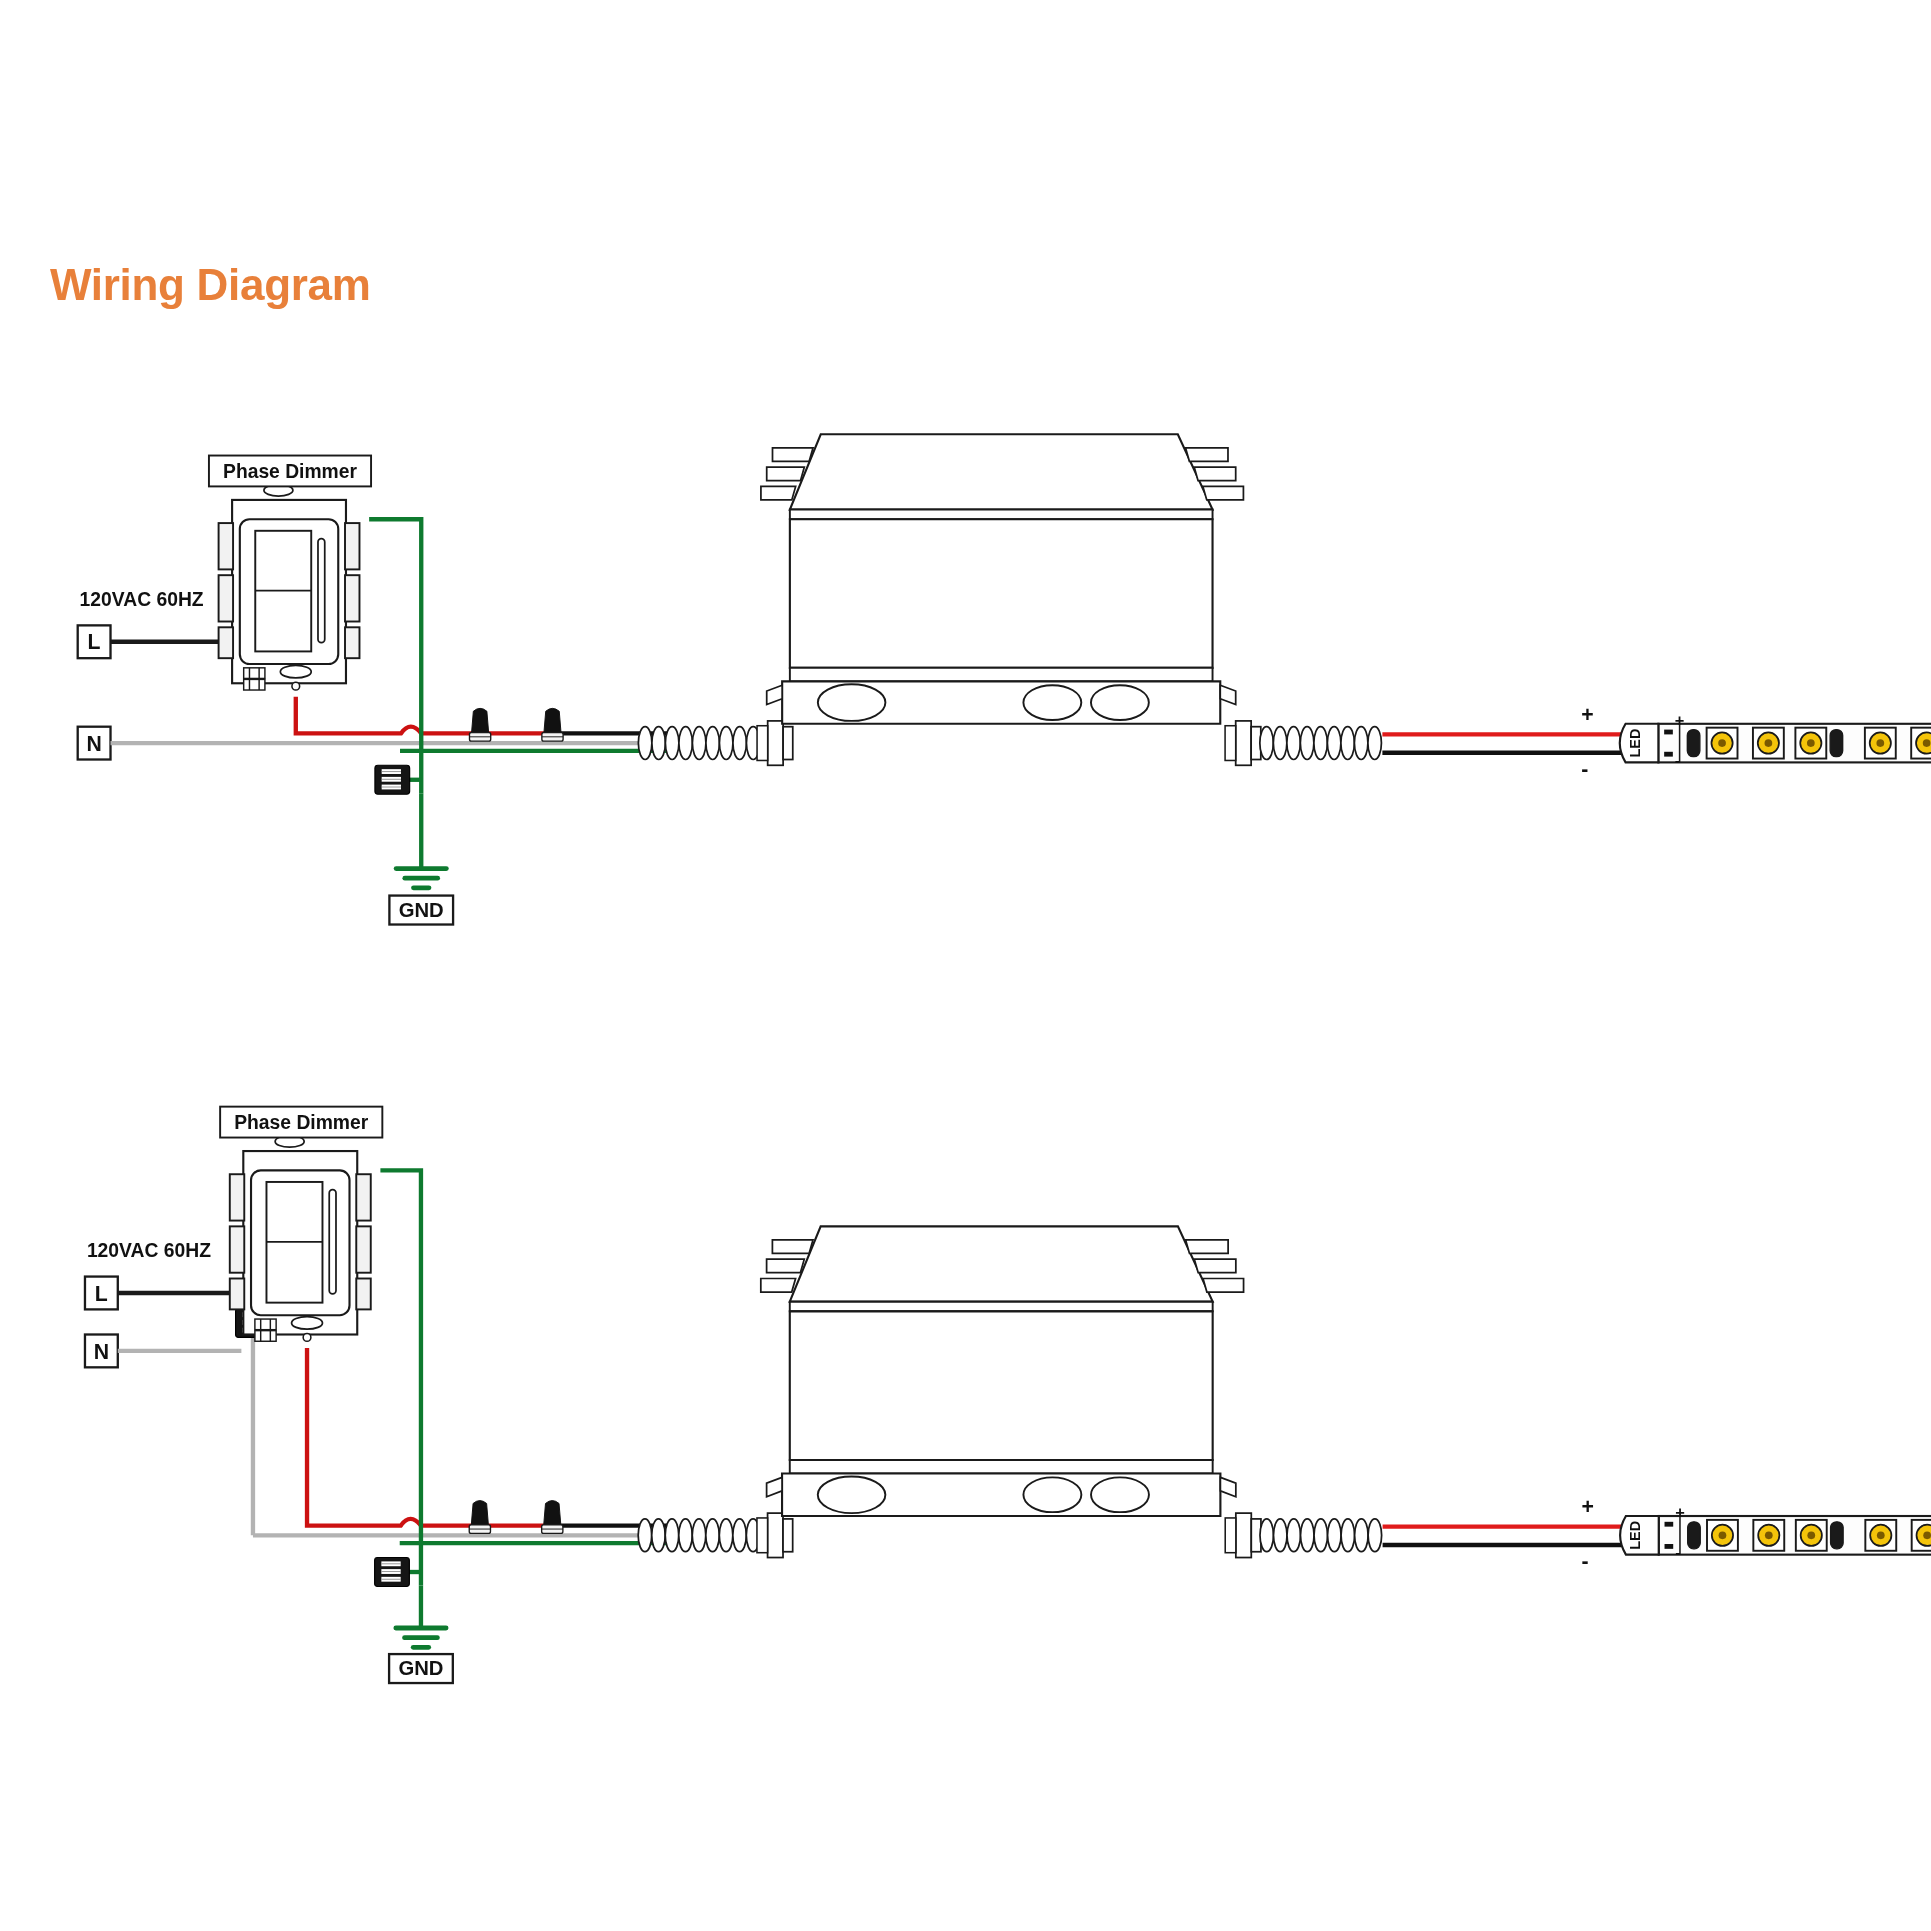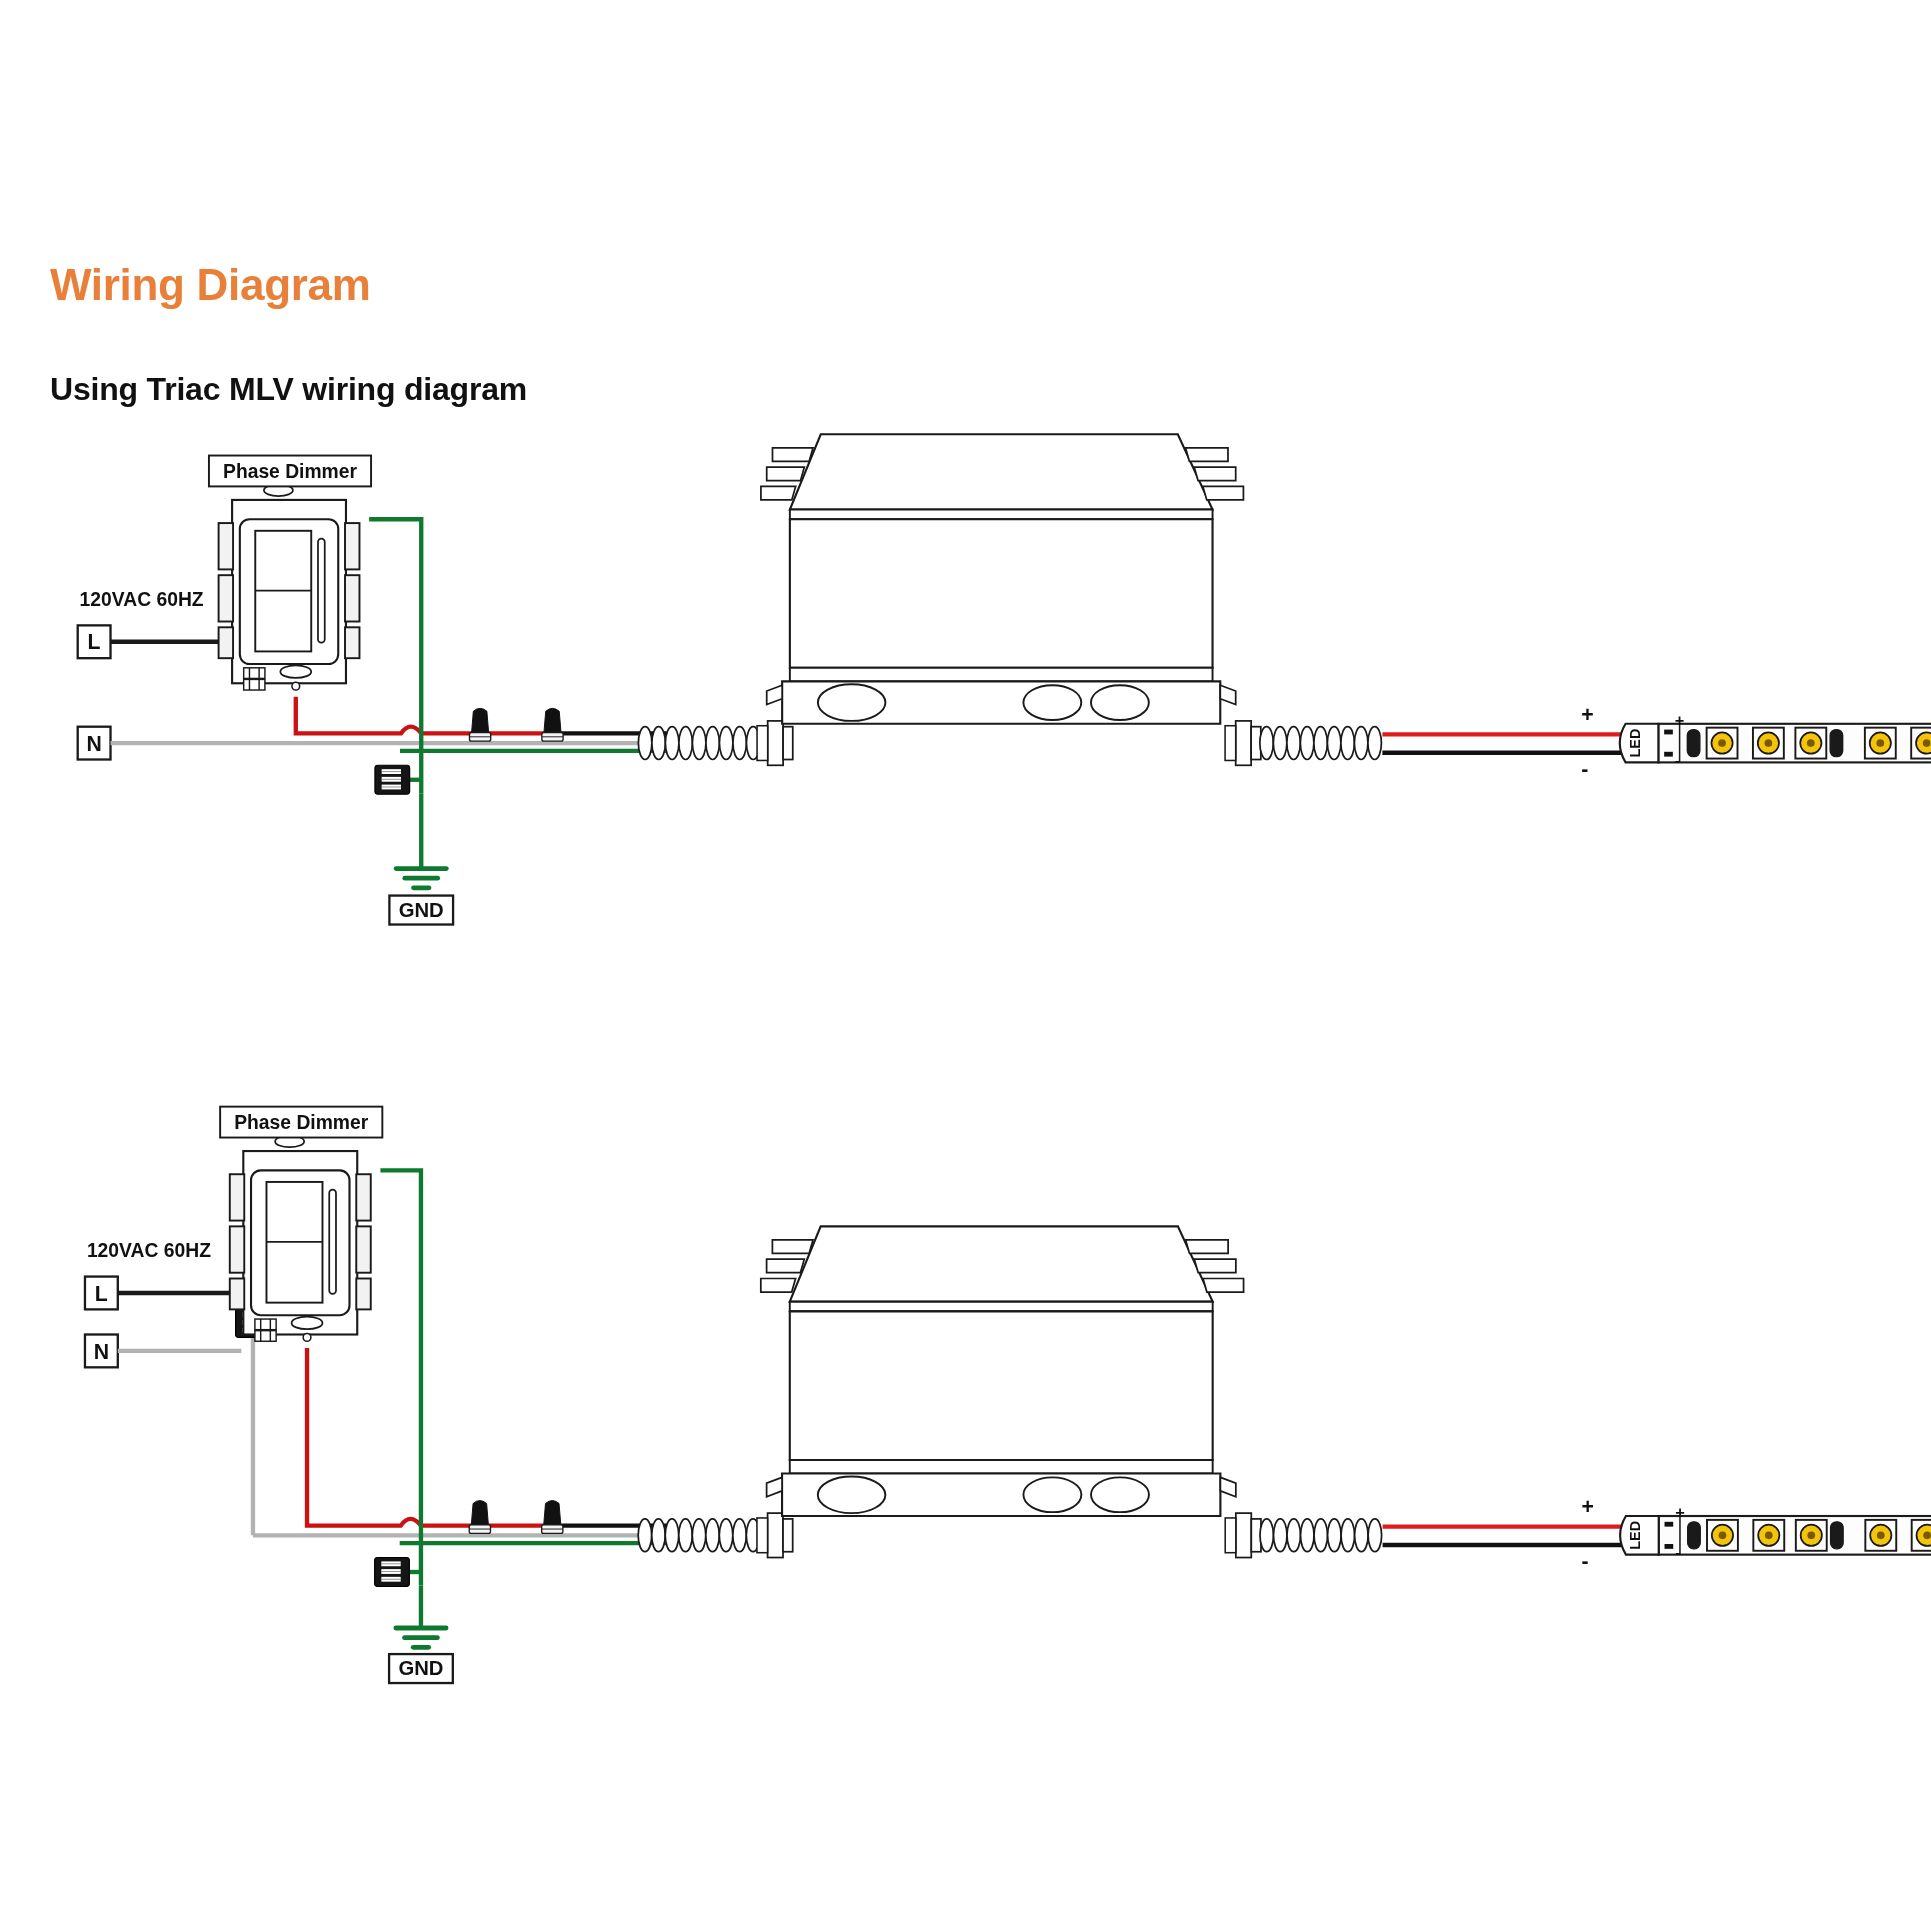--- a/index.html
+++ b/index.html
@@ -52,21 +52,20 @@
 
   svg text { font-family: "Liberation Sans", sans-serif; }
 </style>
 </head>
 <body>
 
 <div class="page">
 
   <div class="title">Wiring Diagram</div>
 
-  <div class="subtitle" id="sub-mlv">Using Triac MLV wiring diagram</div>
 
   <svg class="diagram-svg" id="svg-mlv" width="1931" height="579" viewBox="0 0 2000 600">
     <defs>
       <g id="dimmer-unit">
 
         <rect x="0" y="18" width="118" height="190" fill="#ffffff" stroke="#1a1a1a" stroke-width="2.2"></rect>
 
         <rect x="-14" y="42" width="15" height="48" fill="#f2f2f2" stroke="#1a1a1a" stroke-width="2"></rect>
         <rect x="-14" y="96" width="15" height="48" fill="#f2f2f2" stroke="#1a1a1a" stroke-width="2"></rect>
         <rect x="-14" y="150" width="15" height="32" fill="#f2f2f2" stroke="#1a1a1a" stroke-width="2"></rect>

